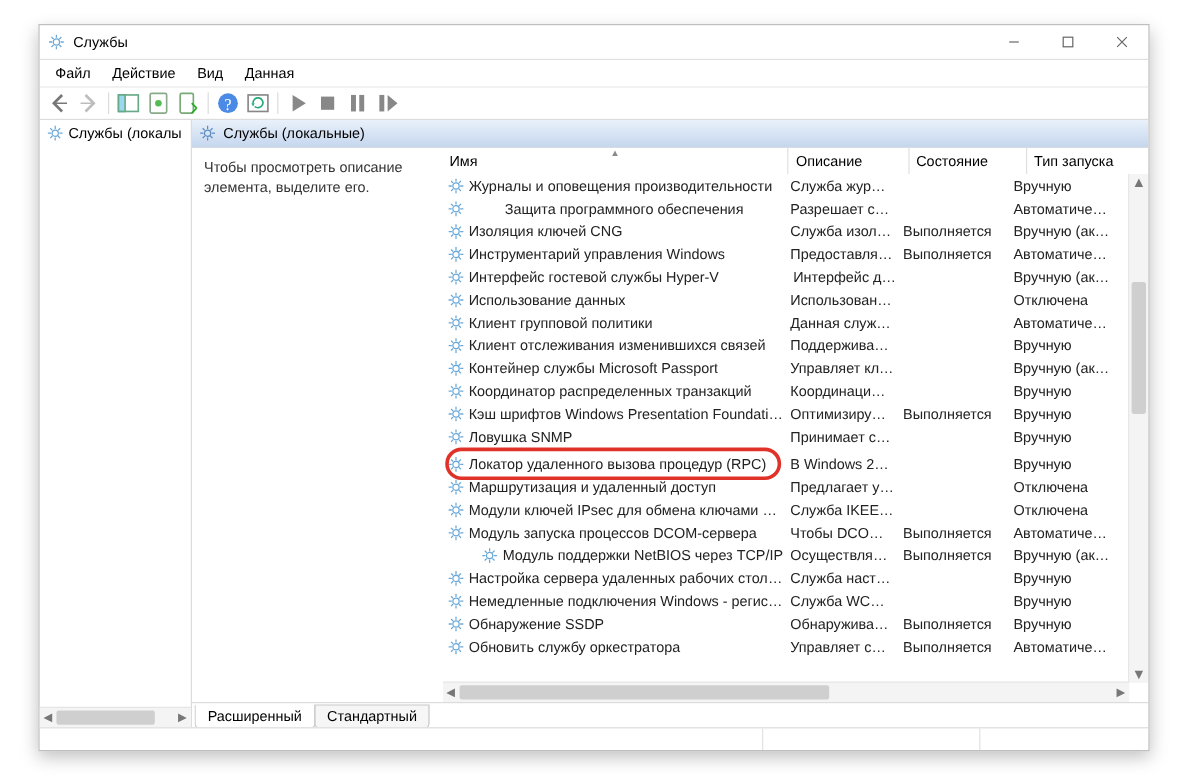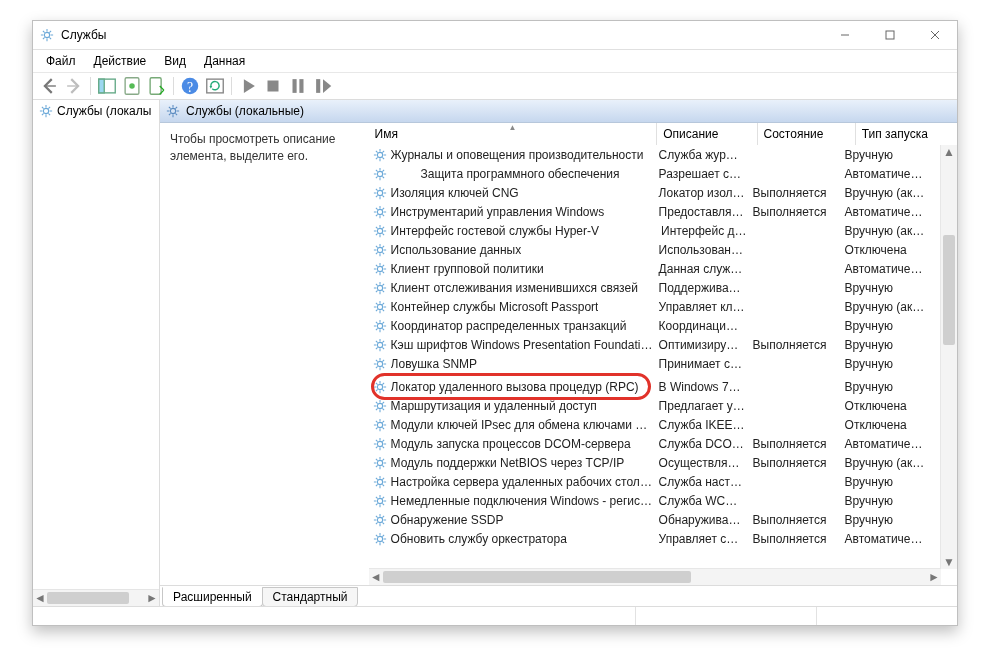--- a/index.html
+++ b/index.html
@@ -516,21 +516,21 @@
                       <span class="gear">
                         <svg viewBox="0 0 16 16">
                           <g fill="none" stroke="#6aa8d8" stroke-width="1.2">
                             <circle cx="8" cy="8" r="3"></circle>
                             <path d="M8 1v3M8 12v3M1 8h3M12 8h3M3.3 3.3l2 2M10.7 10.7l2 2M12.7 3.3l-2 2M5.3 10.7l-2 2"></path>
                           </g>
                         </svg>
                       </span>
                       <span style="overflow: hidden; text-overflow: ellipsis;">Изоляция ключей CNG</span>
                     </div>
-                    <div class="cell" style="width: 94px;">Локатор изол…</div>
+                    <div class="cell" style="width: 94px;">Служба изол…</div>
                     <div class="cell" style="width: 92px;">Выполняется</div>
                     <div class="cell" style="width: 96px;">Вручную (ак…</div>
                   </div>
                   <div class="svc-row">
                     <div class="cell name-cell" style="width: 284px;">
                       <span class="gear">
                         <svg viewBox="0 0 16 16">
                           <g fill="none" stroke="#6aa8d8" stroke-width="1.2">
                             <circle cx="8" cy="8" r="3"></circle>
                             <path d="M8 1v3M8 12v3M1 8h3M12 8h3M3.3 3.3l2 2M10.7 10.7l2 2M12.7 3.3l-2 2M5.3 10.7l-2 2"></path>
@@ -677,21 +677,21 @@
                       <span class="gear">
                         <svg viewBox="0 0 16 16">
                           <g fill="none" stroke="#6aa8d8" stroke-width="1.2">
                             <circle cx="8" cy="8" r="3"></circle>
                             <path d="M8 1v3M8 12v3M1 8h3M12 8h3M3.3 3.3l2 2M10.7 10.7l2 2M12.7 3.3l-2 2M5.3 10.7l-2 2"></path>
                           </g>
                         </svg>
                       </span>
                       <span style="overflow: hidden; text-overflow: ellipsis;">Локатор удаленного вызова процедур (RPC)</span>
                     </div>
-                    <div class="cell" style="width: 94px;">В Windows 7…</div>
+                    <div class="cell" style="width: 94px;">В Windows 2…</div>
                     <div class="cell" style="width: 92px;"></div>
                     <div class="cell" style="width: 96px;">Вручную</div>
                   </div>
                   <div class="svc-row">
                     <div class="cell name-cell" style="width: 284px;">
                       <span class="gear">
                         <svg viewBox="0 0 16 16">
                           <g fill="none" stroke="#6aa8d8" stroke-width="1.2">
                             <circle cx="8" cy="8" r="3"></circle>
                             <path d="M8 1v3M8 12v3M1 8h3M12 8h3M3.3 3.3l2 2M10.7 10.7l2 2M12.7 3.3l-2 2M5.3 10.7l-2 2"></path>
@@ -725,26 +725,26 @@
                       <span class="gear">
                         <svg viewBox="0 0 16 16">
                           <g fill="none" stroke="#6aa8d8" stroke-width="1.2">
                             <circle cx="8" cy="8" r="3"></circle>
                             <path d="M8 1v3M8 12v3M1 8h3M12 8h3M3.3 3.3l2 2M10.7 10.7l2 2M12.7 3.3l-2 2M5.3 10.7l-2 2"></path>
                           </g>
                         </svg>
                       </span>
                       <span style="overflow: hidden; text-overflow: ellipsis;">Модуль запуска процессов DCOM-сервера</span>
                     </div>
-                    <div class="cell" style="width: 94px;">Служба DCO…</div>
+                    <div class="cell" style="width: 94px;">Чтобы DCO…</div>
                     <div class="cell" style="width: 92px;">Выполняется</div>
                     <div class="cell" style="width: 96px;">Автоматиче…</div>
                   </div>
                   <div class="svc-row">
-                    <div class="cell name-cell" style="width: 284px;">
+                    <div class="cell name-cell" style="width: 284px; justify-content: flex-end;">
                       <span class="gear">
                         <svg viewBox="0 0 16 16">
                           <g fill="none" stroke="#6aa8d8" stroke-width="1.2">
                             <circle cx="8" cy="8" r="3"></circle>
                             <path d="M8 1v3M8 12v3M1 8h3M12 8h3M3.3 3.3l2 2M10.7 10.7l2 2M12.7 3.3l-2 2M5.3 10.7l-2 2"></path>
                           </g>
                         </svg>
                       </span>
                       <span style="overflow: hidden; text-overflow: ellipsis;">Модуль поддержки NetBIOS через TCP/IP</span>
                     </div>

